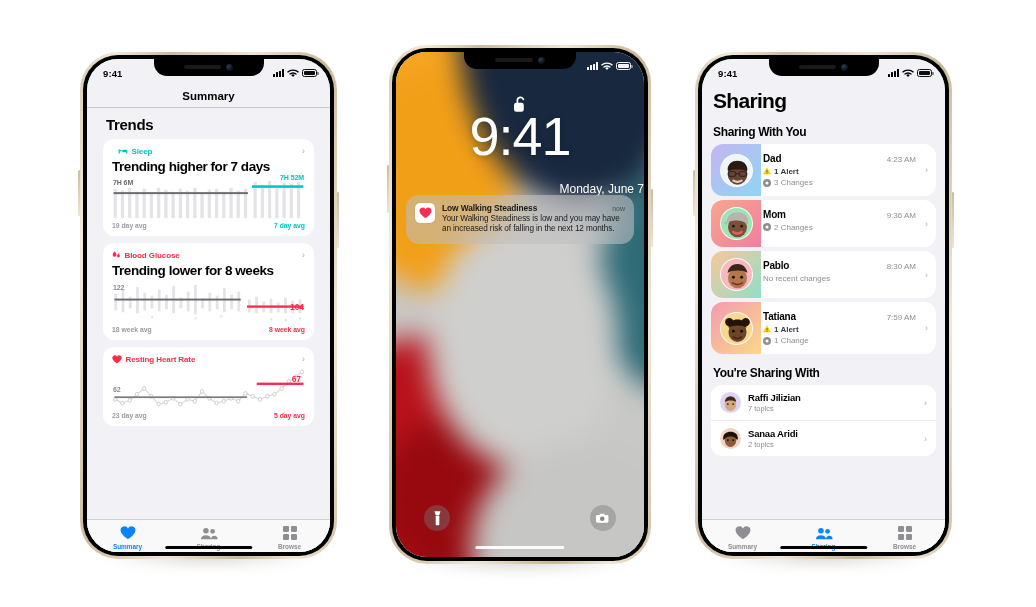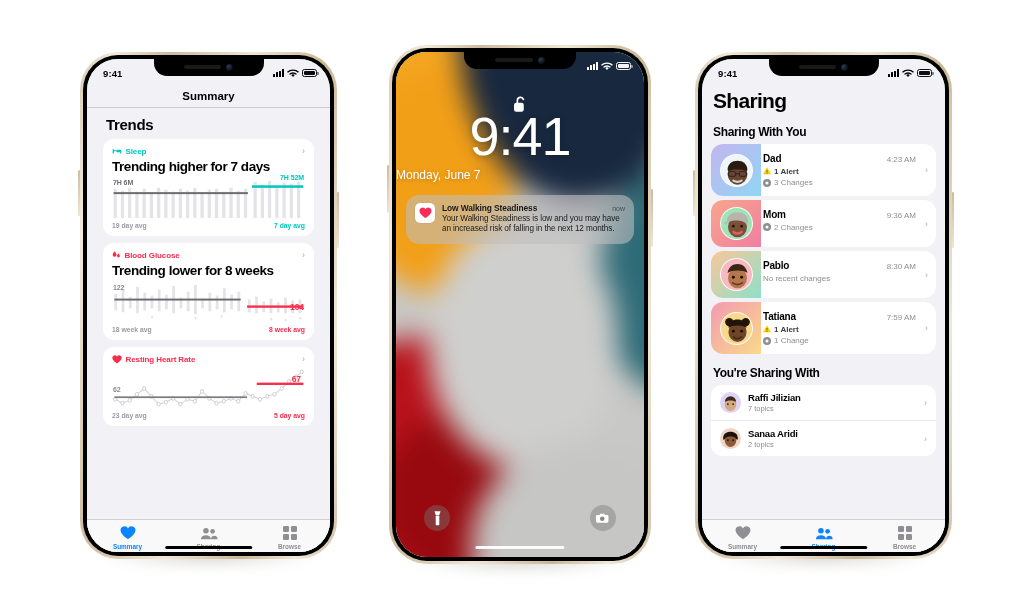--- a/index.html
+++ b/index.html
@@ -93,21 +93,21 @@
 
   
   .lock { position:absolute; inset:0; overflow:hidden; background:#c9c9c7; }
   .wall { position:absolute; inset:-12%; filter:blur(14px); }
   .blob { position:absolute; border-radius:50%; }
   .lock-ui { position:absolute; inset:0; color:#fff; z-index:20; }
   .lockicon { position:absolute; top:43px; left:50%; transform:translateX(-50%); }
   .ltime { position:absolute; top:53px; left:0; right:0; text-align:center;
     font-size:54px; font-weight:300; letter-spacing:-1px; line-height:1.15;
     text-shadow:0 1px 6px rgba(0,0,0,.22); font-family:"Liberation Sans",sans-serif; }
-  .ldate { position:absolute; top:116px; left:0; right:0; text-align:left;
+  .ldate { position:absolute; top:130px; left:0; right:0; text-align:right;
     font-size:12px; font-weight:500; text-shadow:0 1px 5px rgba(0,0,0,.25); }
   .notif {
     position:absolute; left:10px; right:10px; top:143px; border-radius:13px;
     background:rgba(190,190,192,.56); backdrop-filter:blur(8px);
     display:flex; gap:7px; padding:8px 9px 9px; color:#1a1a1a;
   }
   .nicon { width:20px;height:20px;border-radius:5px;background:#fff;flex:0 0 auto;
     display:flex;align-items:center;justify-content:center;box-shadow:0 0 1px rgba(0,0,0,.2);}
   .nbody{flex:1;min-width:0;}
   .nrow{display:flex;justify-content:space-between;align-items:baseline;gap:6px;}
@@ -179,21 +179,21 @@
         </div>
 
         <div class="nav-title">Summary</div>
         <div class="nav-hair"></div>
 
         <div class="scroll">
           <div class="section-h">Trends</div>
 
           <div class="card">
             <div class="card-top">
-              <span class="card-cat" style="color:#00c7be;">
+              <span class="card-cat" style="color:#00c7be;margin-left:6px;">
                 <svg width="10" height="8" viewBox="0 0 16 12">
                   <path d="M1 3v7h2V8h10v2h2V6a2 2 0 00-2-2H7v4H3V3z" fill="currentColor"></path>
                   <circle cx="4.6" cy="5.3" r="1.5" fill="currentColor"></circle>
                 </svg>
                 <span>Sleep</span>
               </span>
               <span class="chev">›</span>
             </div>
             <div class="card-head">Trending higher for 7 days</div>
             <div class="chart-wrap">

